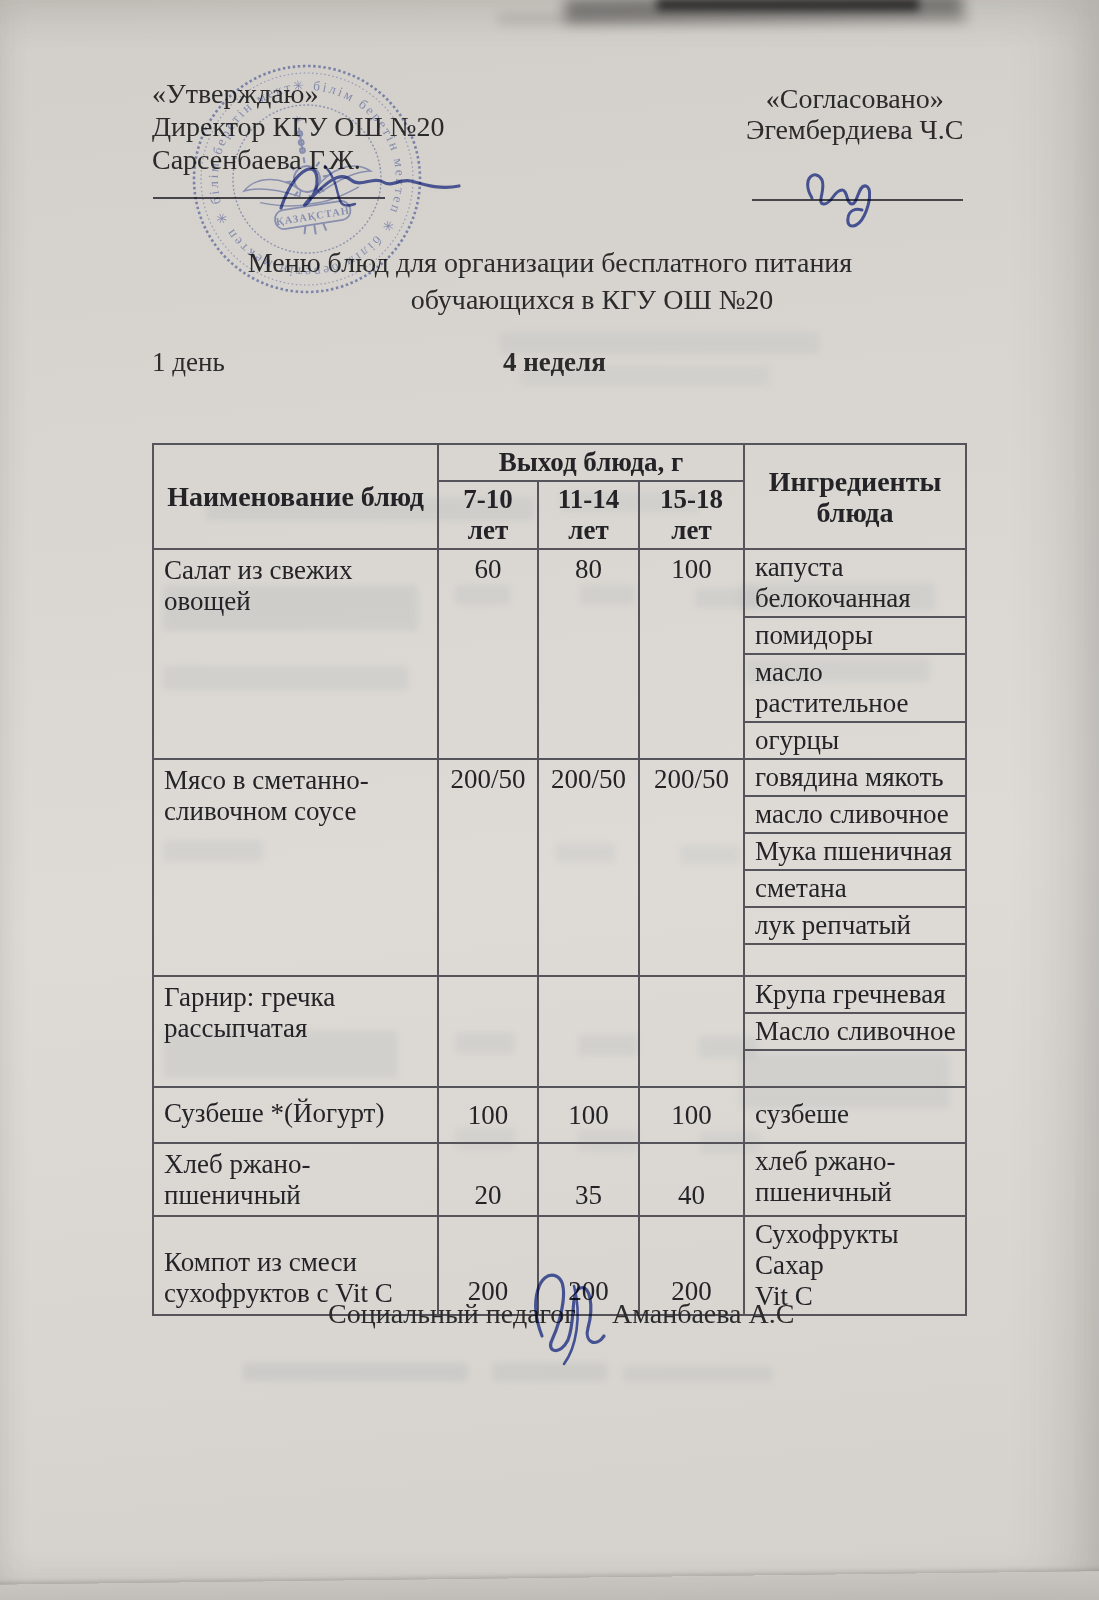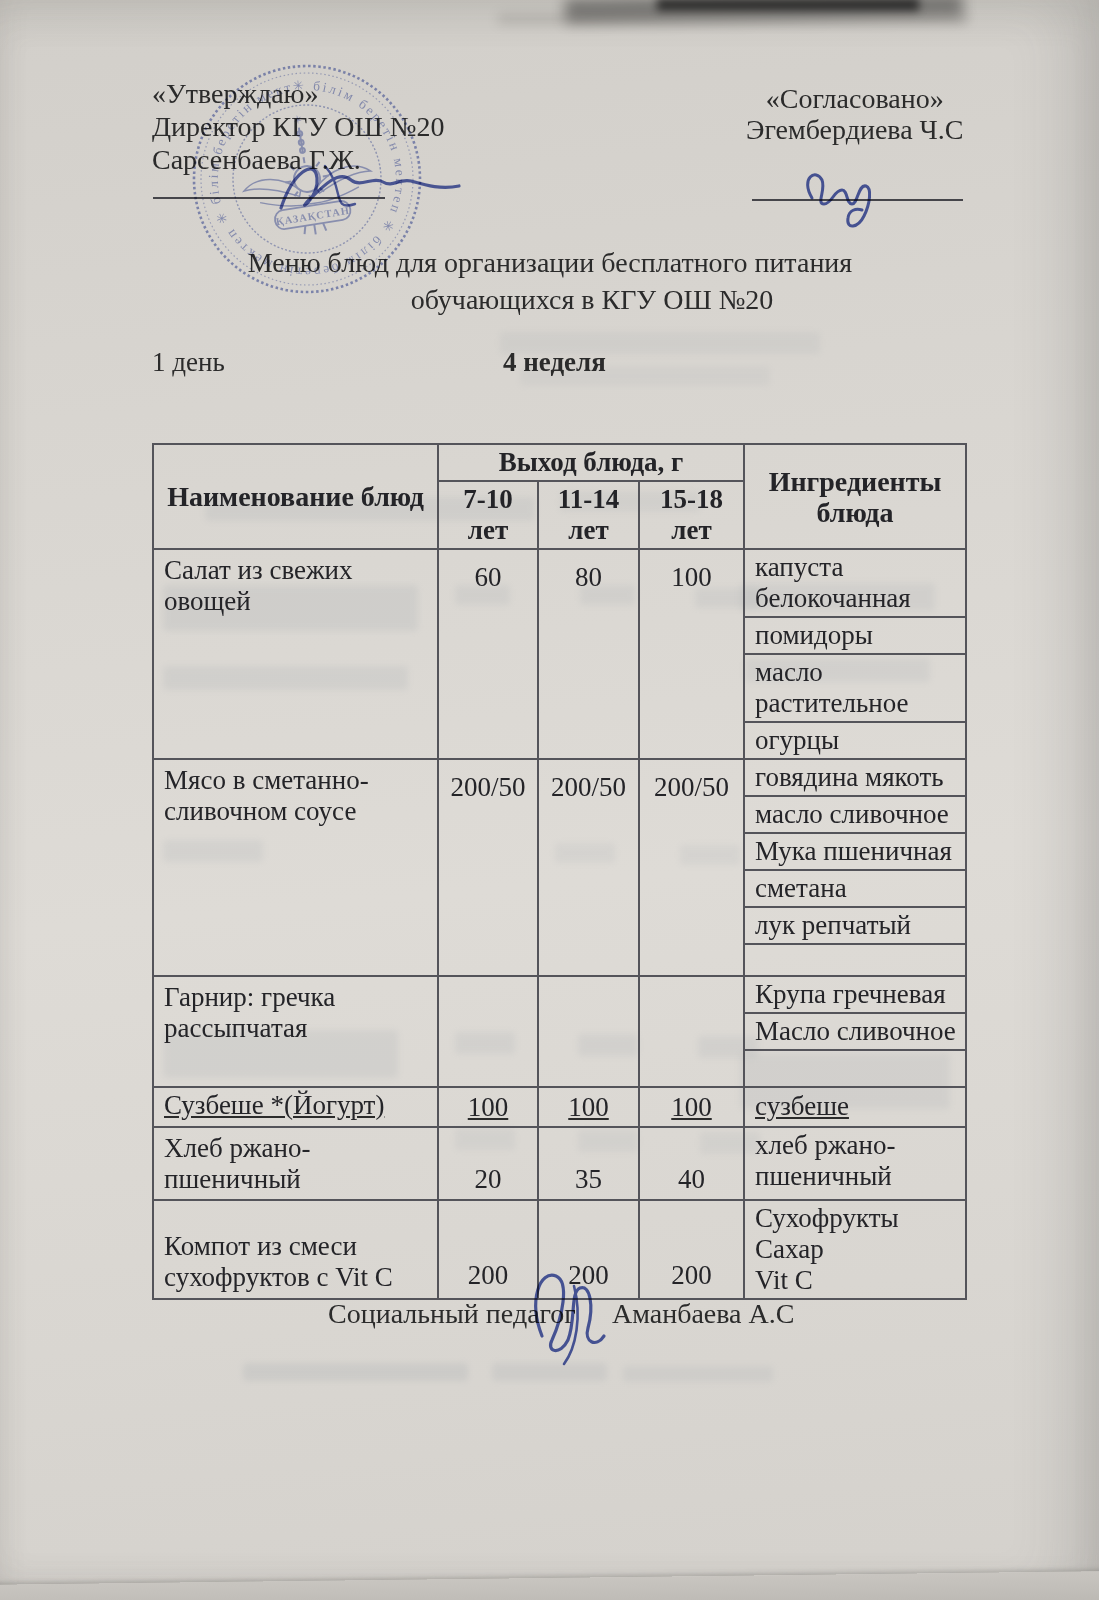--- a/index.html
+++ b/index.html
@@ -16,21 +16,21 @@
   .sig-line{height:2px;background:#45454a;z-index:2;}
   
   .title-block{left:150px;top:244px;width:800px;text-align:center;font-size:28px;line-height:37px;z-index:2;}
   .title-line2{position:relative;left:42px;}
   .meta-label{font-size:27px;z-index:2;}
   
   table.menu{position:absolute;left:152px;top:443px;width:813px;border-collapse:collapse;table-layout:fixed;z-index:2;}
   table.menu th,table.menu td{border:2px solid #54545a;font-size:27px;color:#242428;white-space:pre-line;overflow:hidden;}
   table.menu th{font-weight:bold;text-align:center;vertical-align:middle;line-height:31px;padding:2px 4px;}
   td.cell-name{text-align:left;vertical-align:top;padding:5px 6px 4px 10px;line-height:31px;}
-  td.cell-val{text-align:center;vertical-align:top;padding-top:12px;line-height:30px;}
+  td.cell-val{text-align:center;vertical-align:top;padding-top:4px;line-height:30px;}
   td.cell-ing{text-align:left;vertical-align:top;padding:2px 4px 2px 10px;line-height:31px;}
   td.d3{vertical-align:middle;padding-top:0;}
   td.d4.cell-val{vertical-align:bottom;padding-bottom:5px;}
   td.d5.cell-val{vertical-align:bottom;padding-bottom:8px;}
   td.d5.cell-name{vertical-align:bottom;padding-bottom:5px;}
   
   .footer-text{font-size:28px;z-index:2;}
   
   .stamp{left:186px;top:56px;width:242px;height:246px;opacity:.56;mix-blend-mode:multiply;transform:rotate(-9deg);z-index:3;}
   .signature{z-index:3;mix-blend-mode:multiply;}
@@ -221,21 +221,21 @@
           <td rowspan="3" class="cell-val d2"></td>
           <td rowspan="3" class="cell-val d2"></td>
           <td class="cell-ing d2">Крупа гречневая</td>
         </tr>
         <tr style="height: 28px;">
           <td class="cell-ing d2">Масло сливочное</td>
         </tr>
         <tr style="height: 37px;">
           <td class="cell-ing d2"></td>
         </tr>
-        <tr style="height: 40px; text-decoration: underline;">
+        <tr style="height: 56px;">
           <td rowspan="1" class="cell-name d3">Сузбеше *(Йогурт)</td>
           <td rowspan="1" class="cell-val d3">100</td>
           <td rowspan="1" class="cell-val d3">100</td>
           <td rowspan="1" class="cell-val d3">100</td>
           <td class="cell-ing d3">сузбеше</td>
         </tr>
         <tr style="height: 64px;">
           <td rowspan="1" class="cell-name d4">Хлеб ржано-пшеничный</td>
           <td rowspan="1" class="cell-val d4">20</td>
           <td rowspan="1" class="cell-val d4">35</td>

